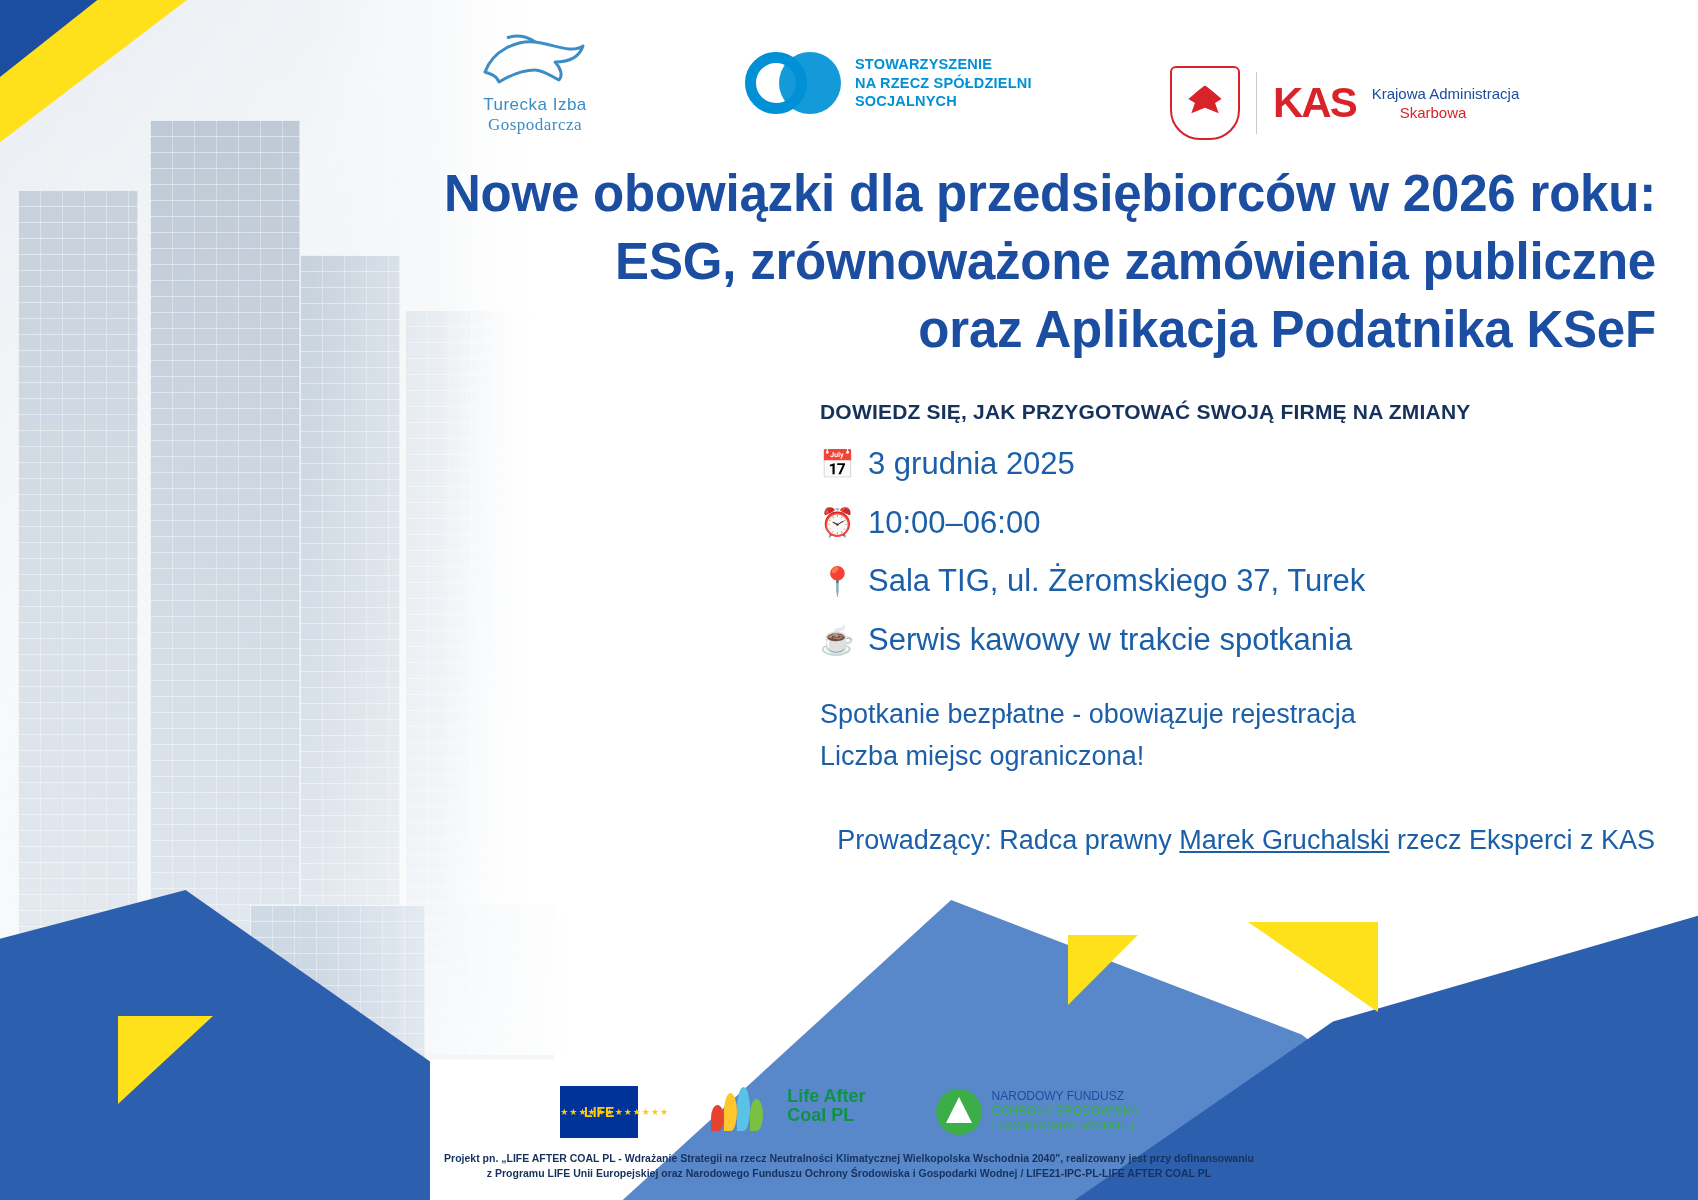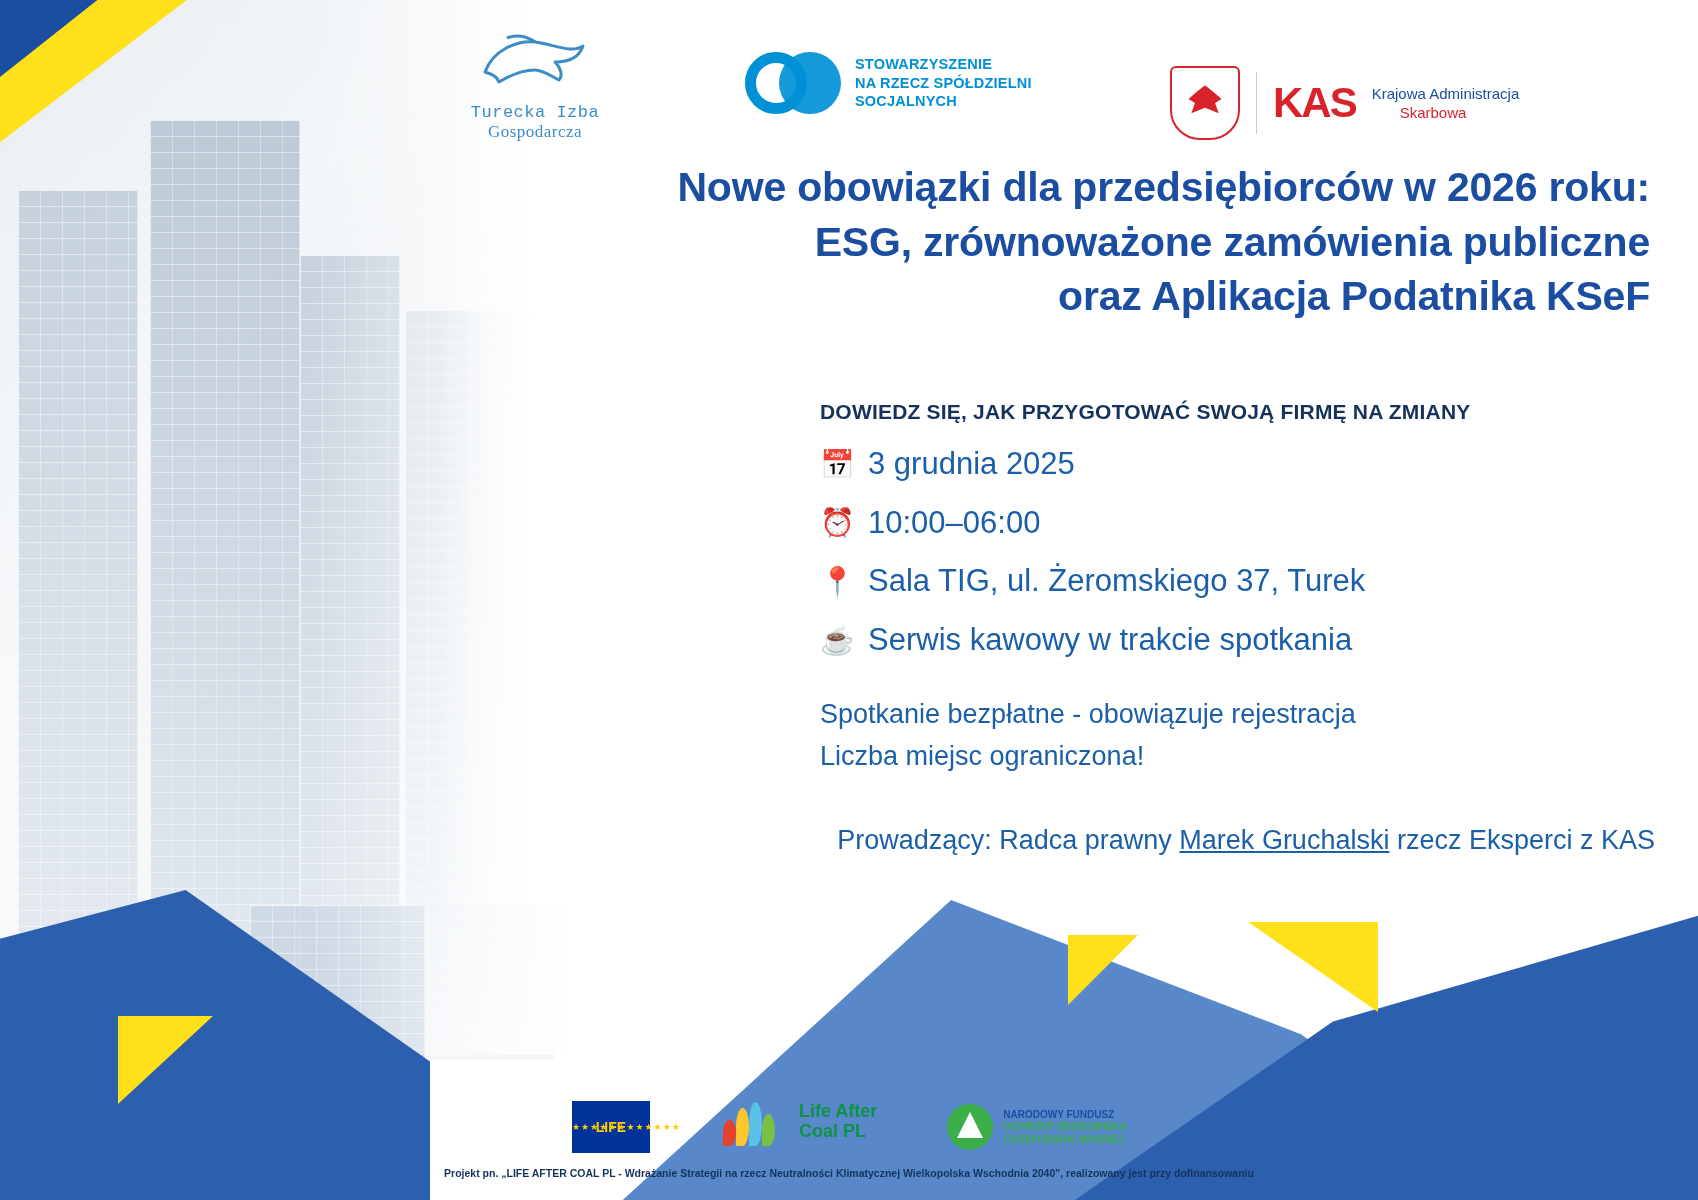--- a/index.html
+++ b/index.html
@@ -151,25 +151,25 @@
     width: 190px; height: 105px;
     text-align: center;
     color: #3C8DC5;
   }
   .logo-tig .bull {
     font-size: 46px;
     line-height: 46px;
     color: #3C8DC5;
   }
   .logo-tig .l1 {
-    font-family: Liberation Mono, monospace;
+    font-family: Liberation Sans, sans-serif;
     font-size: 17px;
     letter-spacing: 0.5px;
     color: #3C8DC5;
-    margin-top: 12px;
+    margin-top: 4px;
   }
   .logo-tig .l2 {
     font-family: "Liberation Serif", serif;
     font-size: 17px;
     letter-spacing: 0.5px;
     color: #3C8DC5;
   }
 
   .logo-spoldz {
     position: absolute;
@@ -245,24 +245,24 @@
     font-size: 15px;
     font-weight: normal;
     color: #1B4EA0;
     line-height: 1.3;
   }
   .kas-text .red { color: #D8232A; margin-left: 28px; }
 
   
   .headline {
     position: absolute;
-    left: 290px; top: 160px;
+    left: 296px; top: 160px;
     width: 1360px;
     text-align: right;
-    font-size: 41px;
+    font-size: 51px;
     font-weight: bold;
     color: #1B4EA0;
     line-height: 1.33;
     letter-spacing: -0.2px;
   }
   .headline div { white-space: nowrap; }
 
   
   .details {
     position: absolute;
@@ -389,22 +389,22 @@
     position: absolute;
     left: 50%; top: 8px;
     transform: translateX(-50%);
     width: 0; height: 0;
     border-left: 13px solid transparent;
     border-right: 13px solid transparent;
     border-bottom: 26px solid #ffffff;
   }
   .nfos .txt {
     text-align: left;
-    font-size: 10px;
-    font-weight: bold;
+    font-size: 12px;
+    font-weight: normal;
     color: #1B4EA0;
     line-height: 1.25;
   }
   .nfos .txt .g { color: #3BAE4A; }
   .footer-note {
     font-size: 10.5px;
     color: #16325C;
     line-height: 1.5;
     font-weight: bold;
   }
@@ -543,16 +543,17 @@
         <div class="txt">
           <div>NARODOWY FUNDUSZ</div>
           <div class="g">OCHRONY ŚRODOWISKA</div>
           <div class="g">I GOSPODARKI WODNEJ</div>
         </div>
       </div>
     </div>
 
     <div class="footer-note">
       <div>Projekt pn. „LIFE AFTER COAL PL - Wdrażanie Strategii na rzecz Neutralności Klimatycznej Wielkopolska Wschodnia 2040", realizowany jest przy dofinansowaniu</div>
+      <div>z Programu LIFE Unii Europejskiej oraz Narodowego Funduszu Ochrony Środowiska i Gospodarki Wodnej / LIFE21-IPC-PL-LIFE AFTER COAL PL</div>
     </div>
   </div>
 
 </div>
 
 </body></html>

